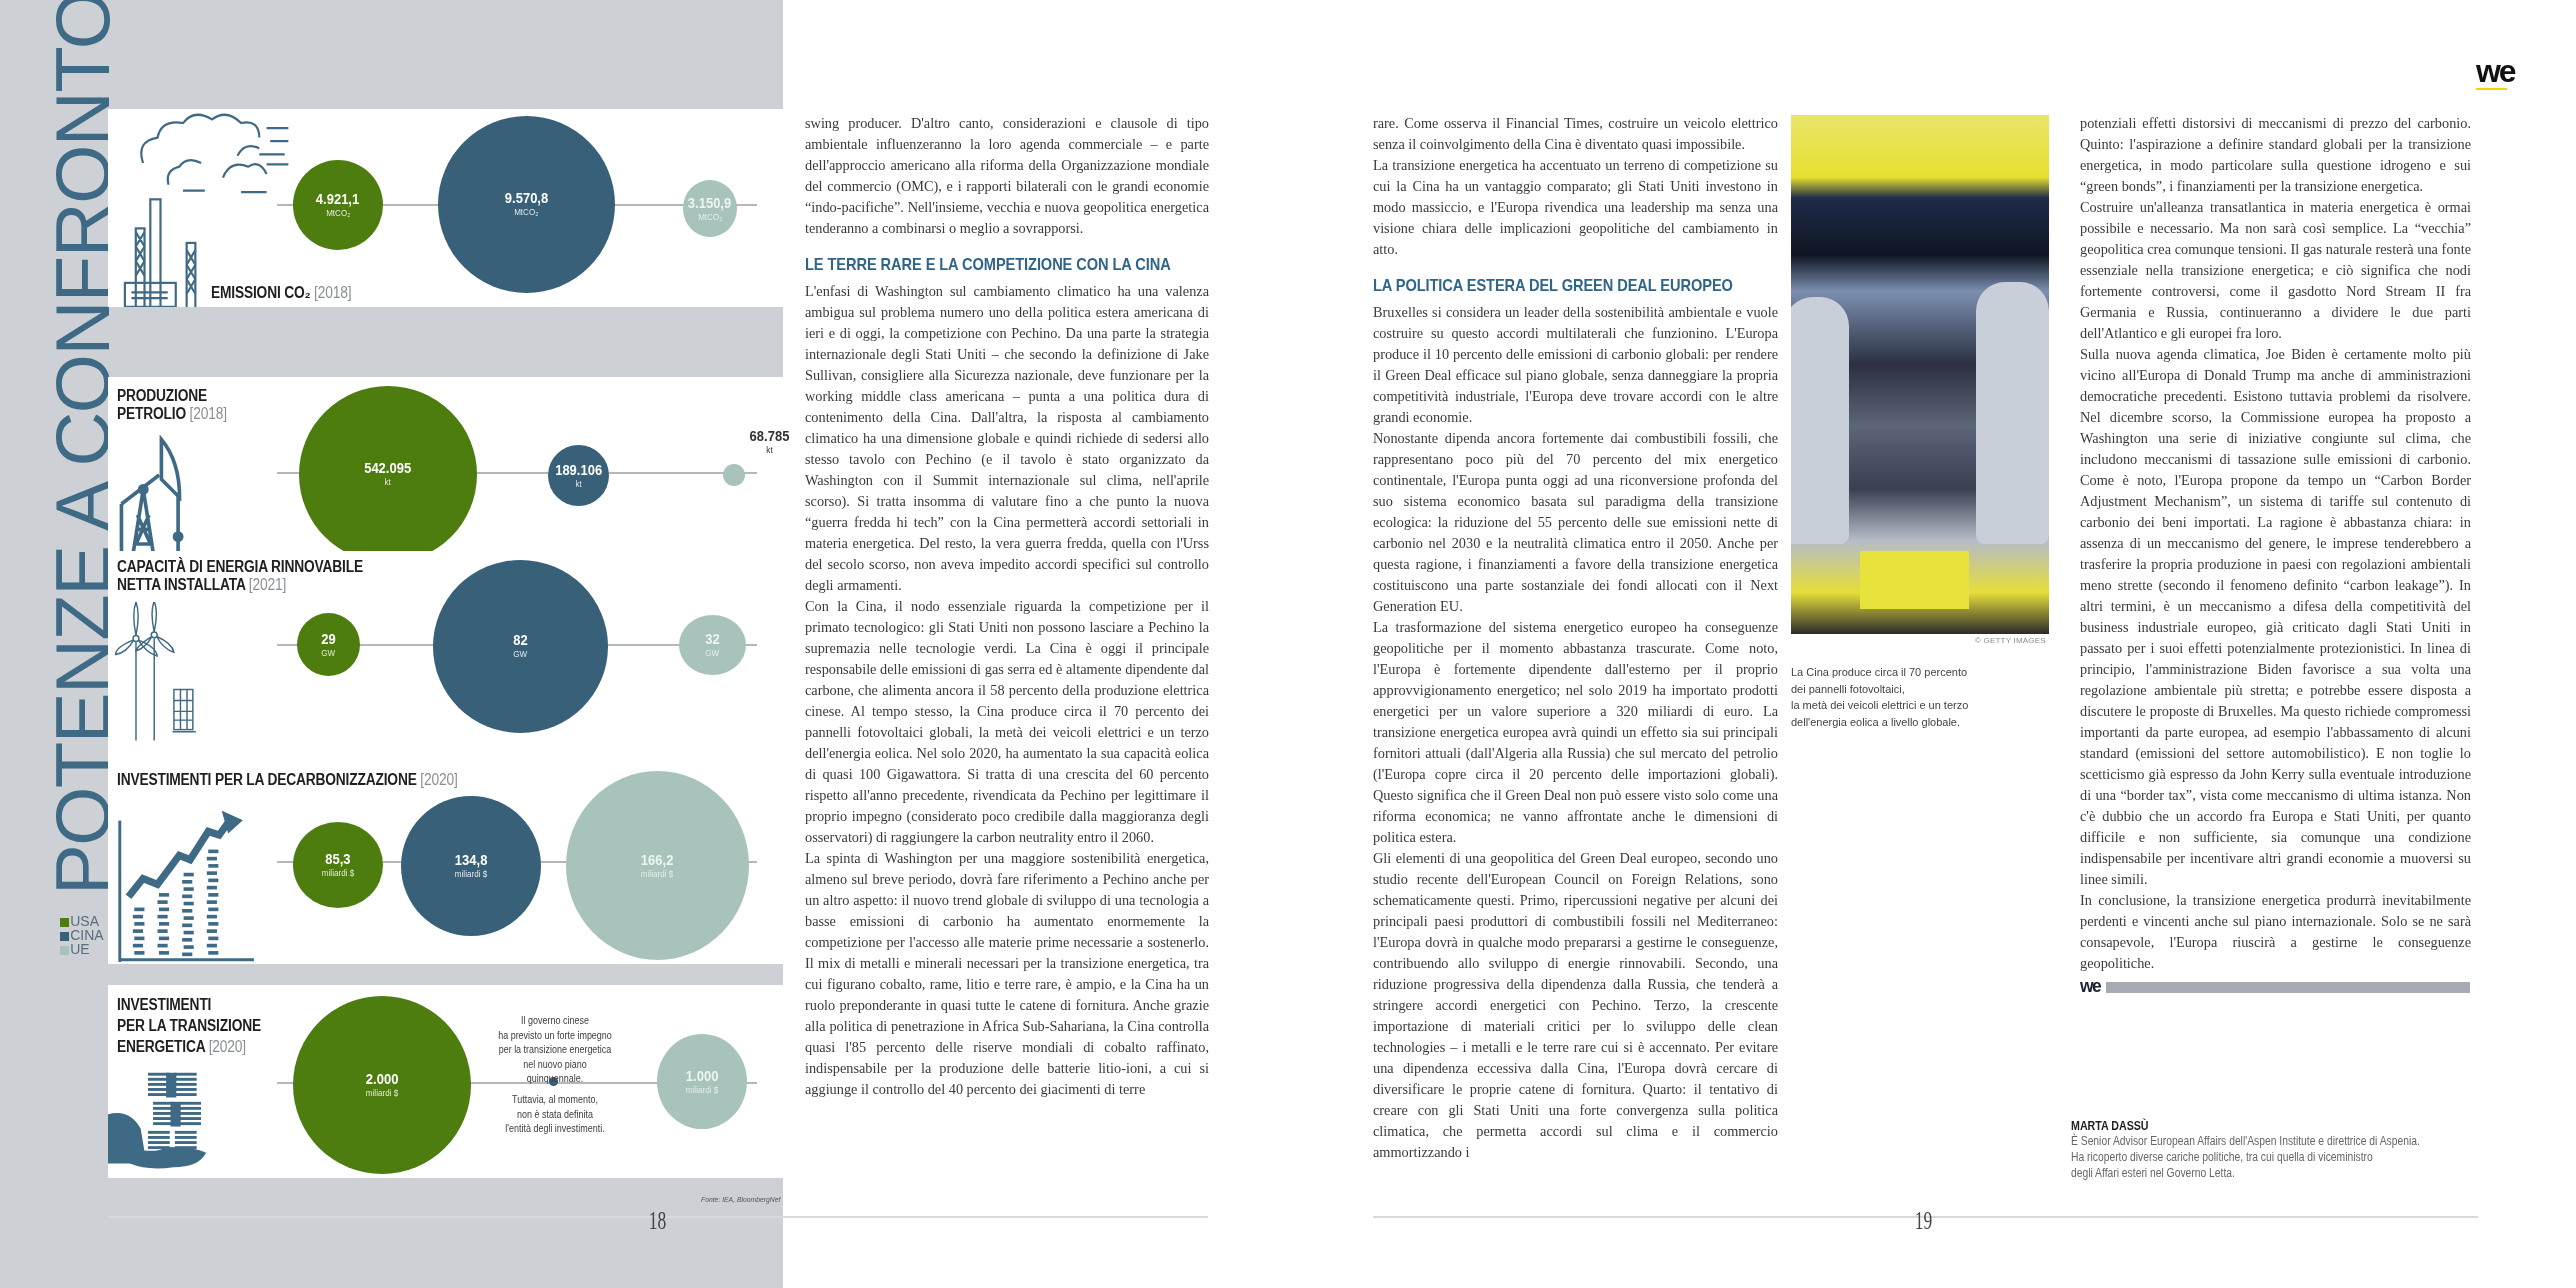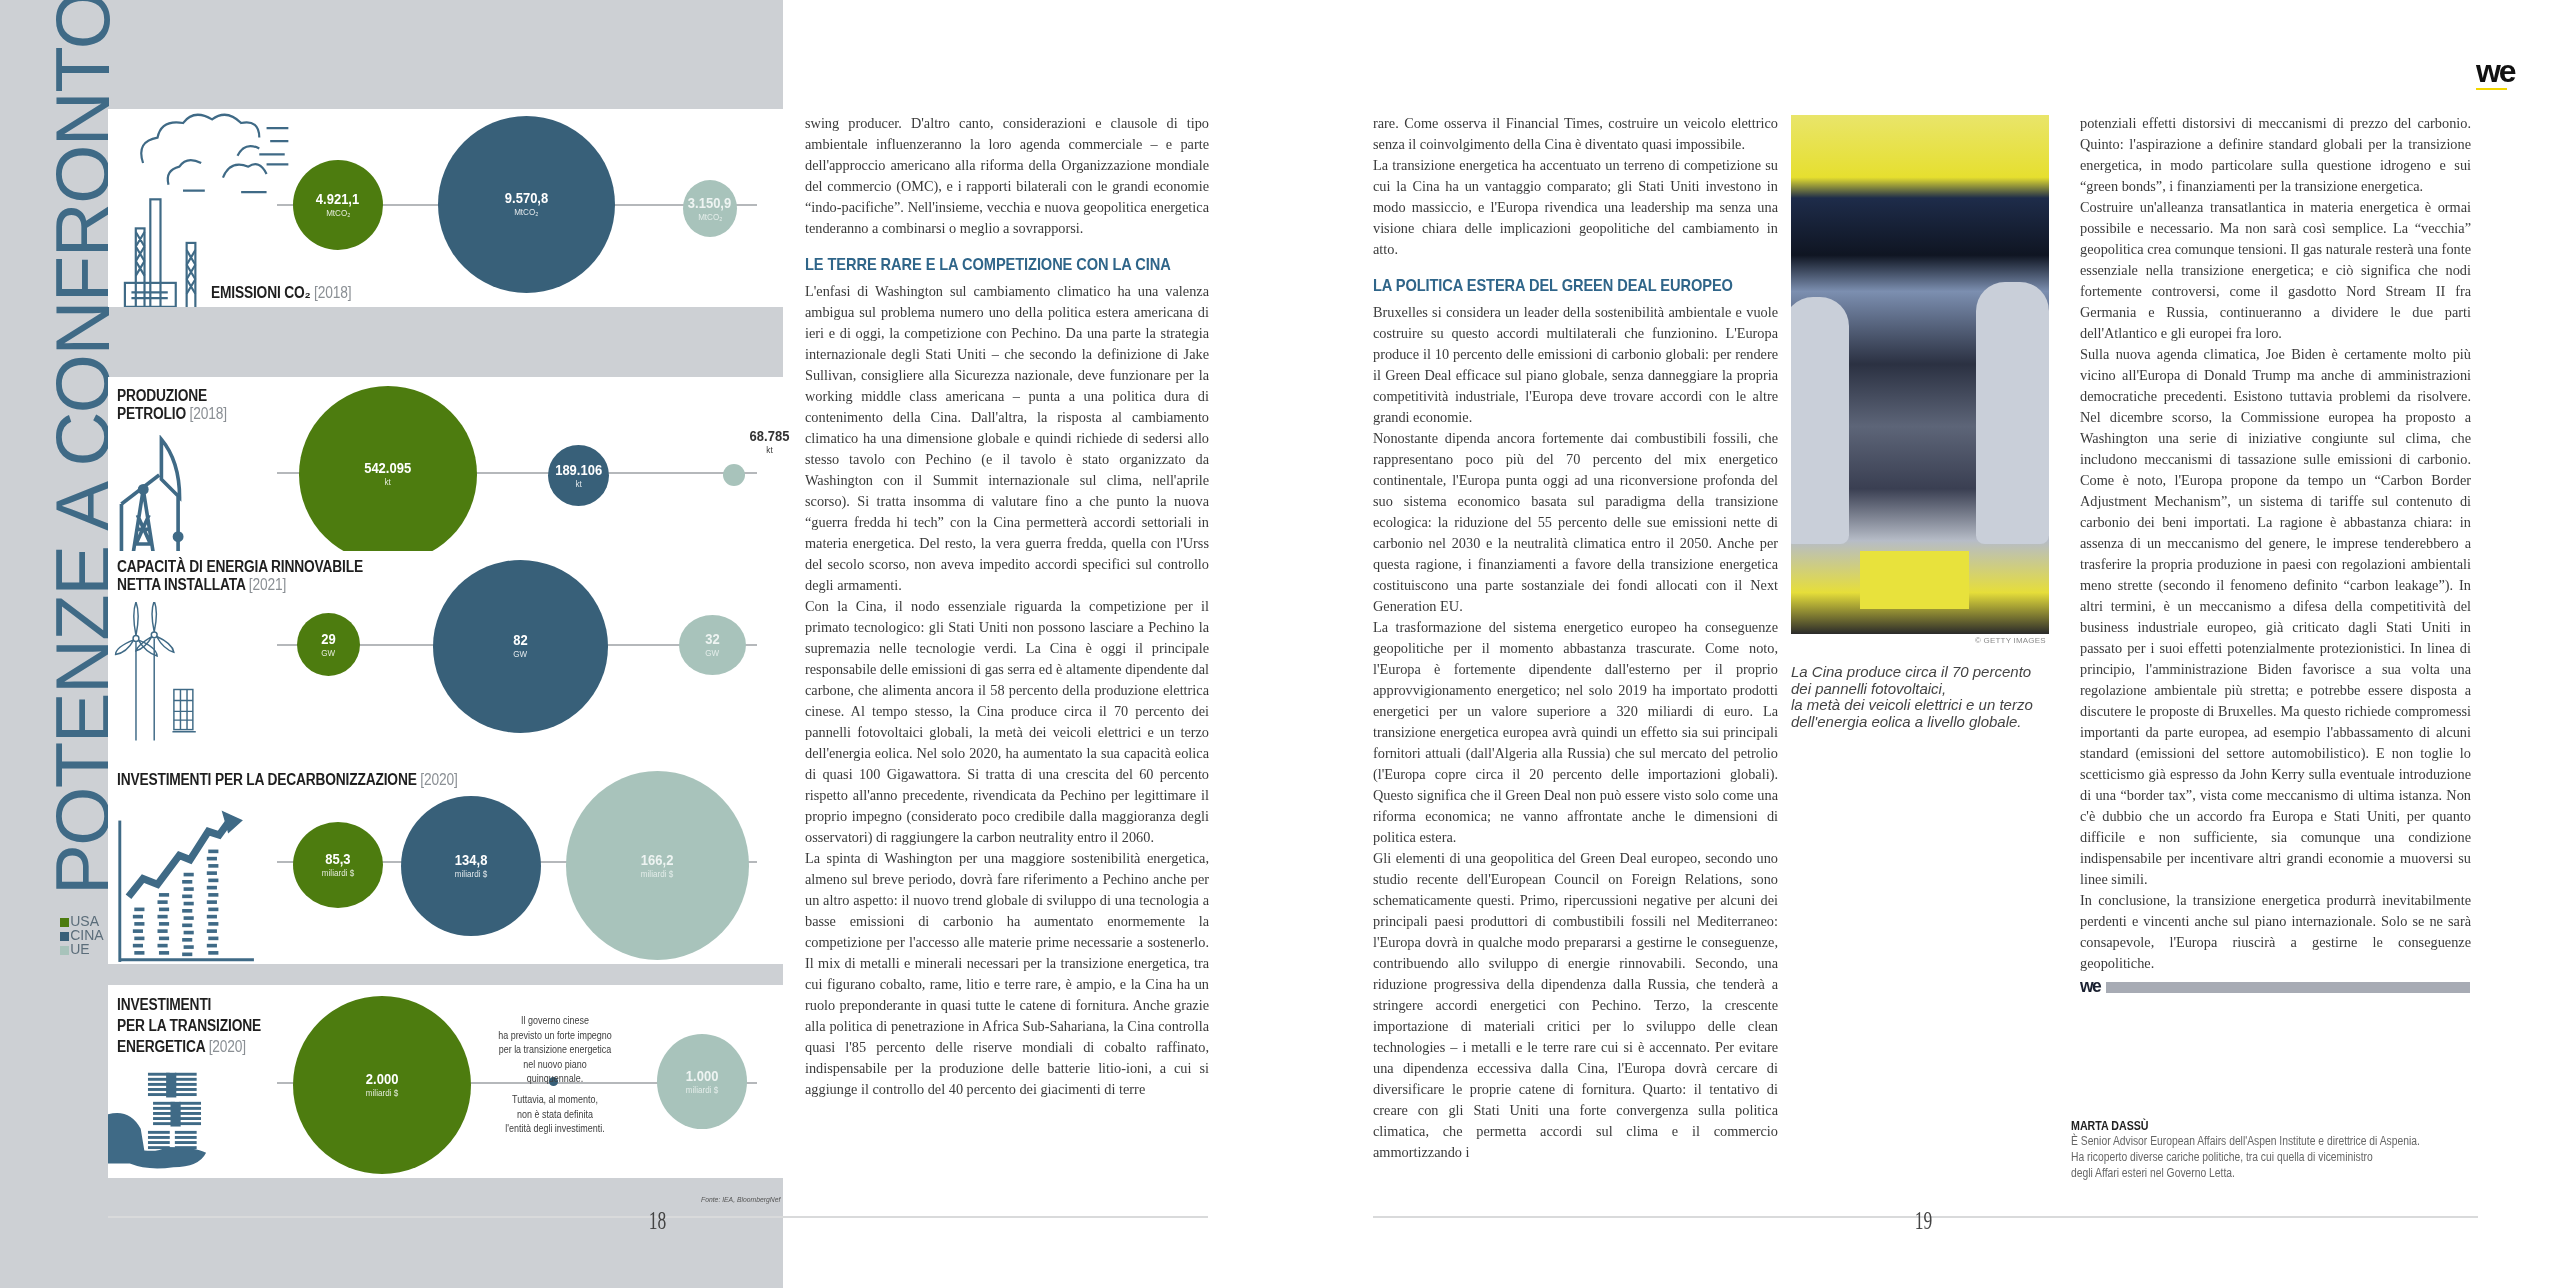--- a/index.html
+++ b/index.html
@@ -26,21 +26,21 @@
   .note{font-family:"Liberation Sans",sans-serif;font-size:10.2px;color:#3d3d3d;text-align:center;line-height:14.5px;transform:scaleX(0.88);}
   .source{font-family:"Liberation Sans",sans-serif;font-style:italic;font-size:8px;color:#555;transform:scaleX(0.85);transform-origin:right top;}
   .col{font-family:"Liberation Serif",serif;font-size:14.3px;line-height:21px;color:#3a3a3a;text-align:justify;}
   .col p{margin:0;}
   .col h2{margin:16px 0 5.8px 0;font-family:"Liberation Sans",sans-serif;font-weight:bold;font-size:17px;line-height:20.4px;color:#2f6589;transform:scaleX(0.86);transform-origin:left top;white-space:nowrap;letter-spacing:-0.1px;}
   .rule{height:1.5px;background:#d9dadb;}
   .pagenum{font-family:"Liberation Serif",serif;font-size:25px;color:#444;transform:scaleX(0.7);}
   .photo{left:1791px;top:115px;width:258px;height:519px;background:linear-gradient(180deg,#e9e56a 0%,#e6df2f 12%,#1e2c4a 16%,#0f1522 27%,#7c8fb0 34%,#2b3142 48%,#5d6578 60%,#3a3f52 72%,#b6bcc7 82%,#e6de3a 92%,#2a2a2a 100%);overflow:hidden;}
   .photo .lw,.photo .rw{position:absolute;background:#c9cfd9;border-radius:29px 29px 8.7px 8.7px;}
   .credit{font-family:"Liberation Sans",sans-serif;font-size:8px;color:#8a8a8a;letter-spacing:0.2px;}
-  .caption{font-family:"Liberation Sans",sans-serif;font-size:15px;line-height:16.7px;color:#444;font-style:italic;}
+  .caption{font-family:"Liberation Sans",sans-serif;font-size:11px;line-height:16.7px;color:#444;}
   .logo{font-family:"Liberation Sans",sans-serif;font-weight:bold;color:#111;letter-spacing:-2.2px;}
   .logo-bar{height:2.2px;background:#f2d600;}
   .endbar{height:11.6px;background:#a7abb4;}
   .end-we{font-family:"Liberation Sans",sans-serif;font-weight:bold;font-size:17.5px;color:#1a2030;letter-spacing:-1.5px;line-height:13px;}
   .author{font-family:"Liberation Sans",sans-serif;}
   .author .nm{font-weight:bold;font-size:12.4px;color:#222;transform:scaleX(0.86);transform-origin:left top;}
   .author .bio{font-size:12px;line-height:16px;color:#666;transform:scaleX(0.86);transform-origin:left top;width:553px;}
   svg.icon{position:absolute;}
 </style>
 </head>

